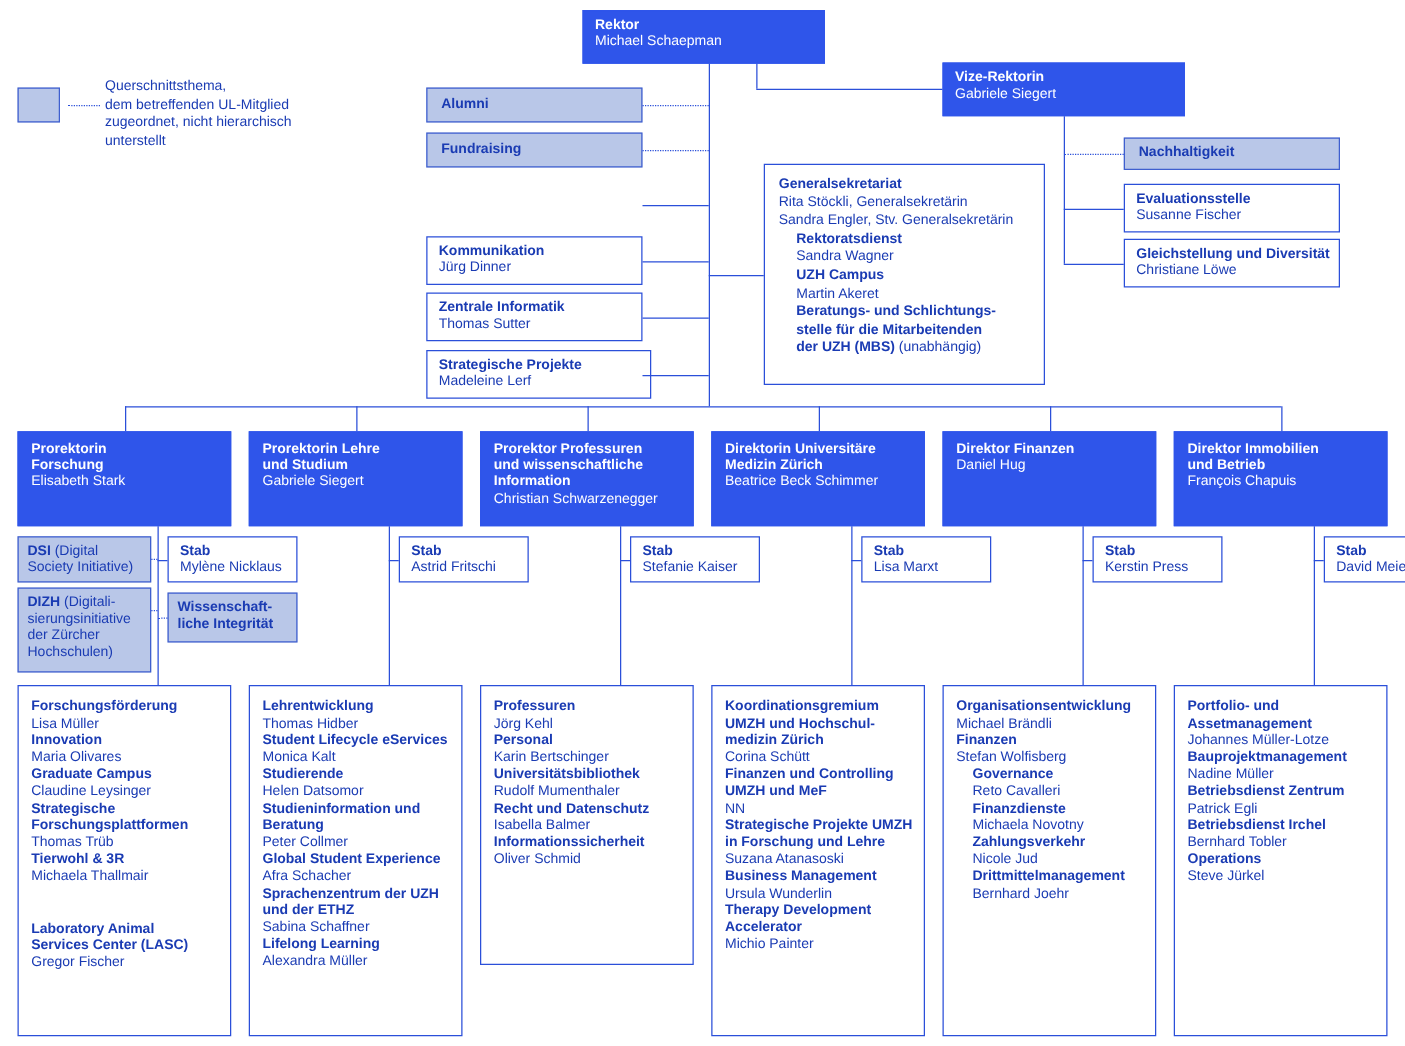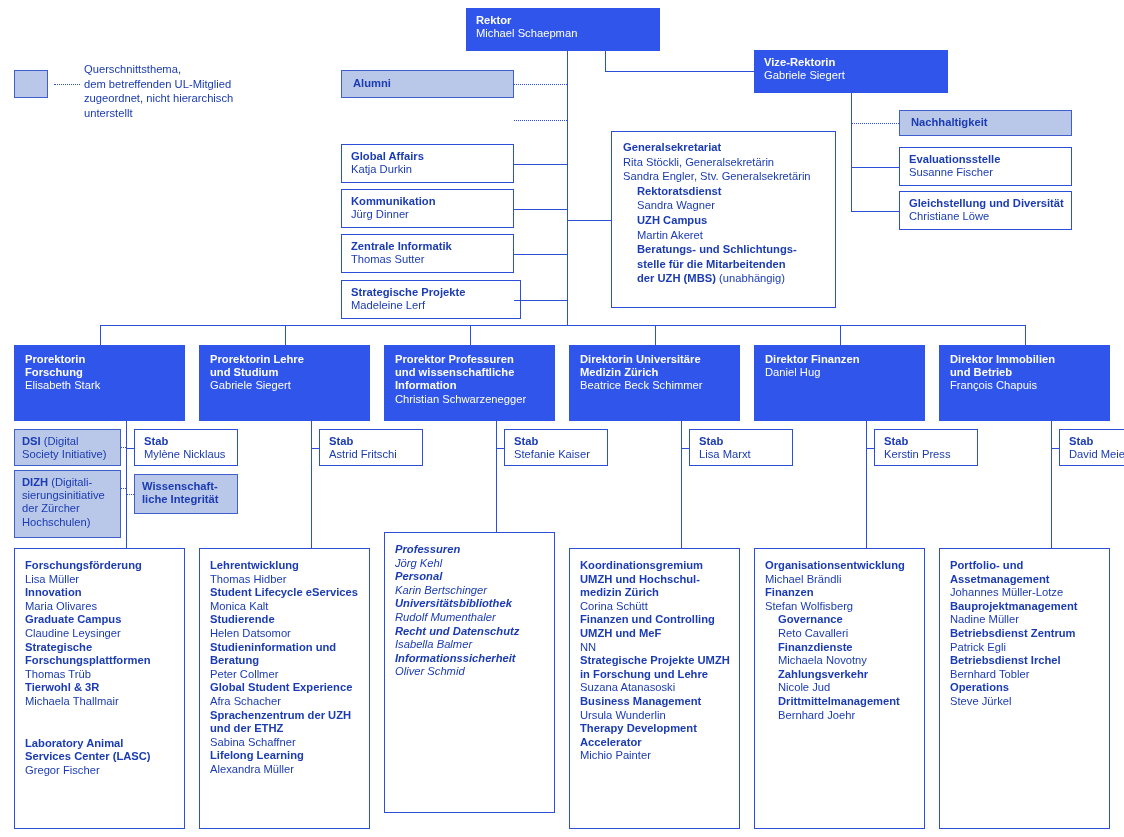--- a/index.html
+++ b/index.html
@@ -84,25 +84,24 @@
       <span class="ttl" style="white-space: pre-line;">Vize-Rektorin</span>
       <span class="nm" style="white-space: pre-line;">Gabriele Siegert</span>
     </div>
     <div class="ln lnv" style="left: 605px; top: 51px; height: 20px;"></div>
     <div class="ln lnh" style="left: 605px; top: 71px; width: 149px;"></div>
     <div class="ln lnv" style="left: 567px; top: 51px; height: 274px;"></div>
     <div class="box light" style="left: 341px; top: 70px; width: 173px; height: 28px; padding: 6px 7px 5px 11px;">
       <span class="ttl" style="white-space: pre-line;">Alumni</span>
     </div>
     <div class="dot" style="left: 514px; top: 84px; width: 53px;"></div>
+    <div class="box light" style="left: 341px; top: 106px; width: 173px; height: 28px; padding: 6px 7px 5px 11px;">
+      <span class="ttl" style="white-space: pre-line;">Fundraising</span>
+    </div>
     <div class="dot" style="left: 514px; top: 120px; width: 53px;"></div>
-    <div class="box" style="left: 341px; top: 144px; width: 173px; height: 39px;">
-      <span class="ttl" style="white-space: pre-line;">Global Affairs</span>
-      <span class="nm" style="white-space: pre-line;">Katja Durkin</span>
-    </div>
     <div class="ln lnh" style="left: 514px; top: 164px; width: 53px;"></div>
     <div class="box" style="left: 341px; top: 189px; width: 173px; height: 39px;">
       <span class="ttl" style="white-space: pre-line;">Kommunikation</span>
       <span class="nm" style="white-space: pre-line;">Jürg Dinner</span>
     </div>
     <div class="ln lnh" style="left: 514px; top: 209px; width: 53px;"></div>
     <div class="box" style="left: 341px; top: 234px; width: 173px; height: 39px;">
       <span class="ttl" style="white-space: pre-line;">Zentrale Informatik</span>
       <span class="nm" style="white-space: pre-line;">Thomas Sutter</span>
     </div>
@@ -242,21 +241,21 @@
 und wissenschaftliche
 Information</span>
       <span class="nm" style="white-space: pre-line;">Christian Schwarzenegger</span>
     </div>
     <div class="ln lnv" style="left: 496px; top: 421px; height: 127px;"></div>
     <div class="box" style="left: 504px; top: 429px; width: 104px; height: 37px;">
       <span class="ttl" style="white-space: pre-line;">Stab</span>
       <span class="nm" style="white-space: pre-line;">Stefanie Kaiser</span>
     </div>
     <div class="ln lnh" style="left: 496px; top: 447.5px; width: 8px;"></div>
-    <div class="box" style="left: 384px; top: 532px; width: 171px; height: 281px; padding: 10px 6px 8px 10px; line-height: 13.6px; font-style: italic;">
+    <div class="box" style="left: 384px; top: 548px; width: 171px; height: 224px; padding: 10px 6px 8px 10px; line-height: 13.6px;">
       <div>
         <span class="ttl" style="white-space: pre-line;">Professuren</span>
         <span class="nm">Jörg Kehl</span>
       </div>
       <div>
         <span class="ttl" style="white-space: pre-line;">Personal</span>
         <span class="nm">Karin Bertschinger</span>
       </div>
       <div>
         <span class="ttl" style="white-space: pre-line;">Universitätsbibliothek</span>

